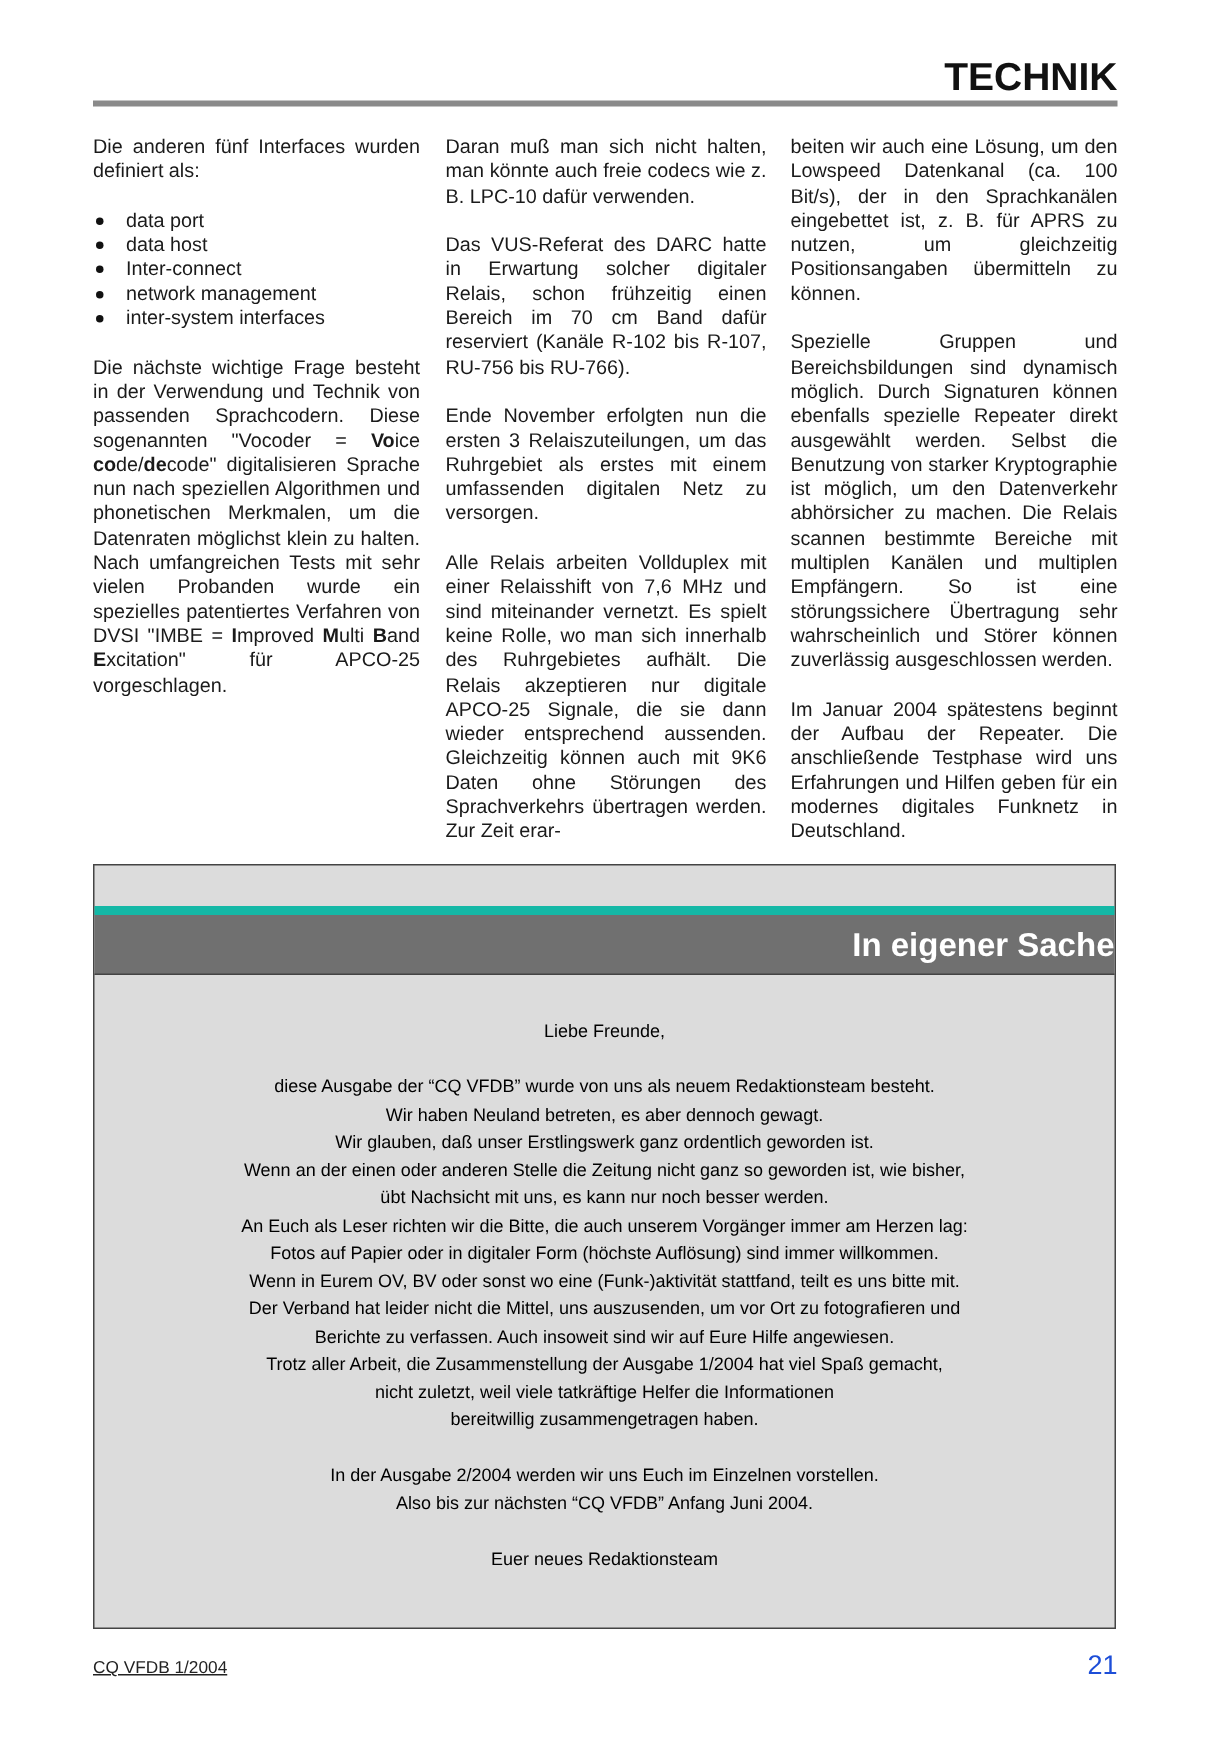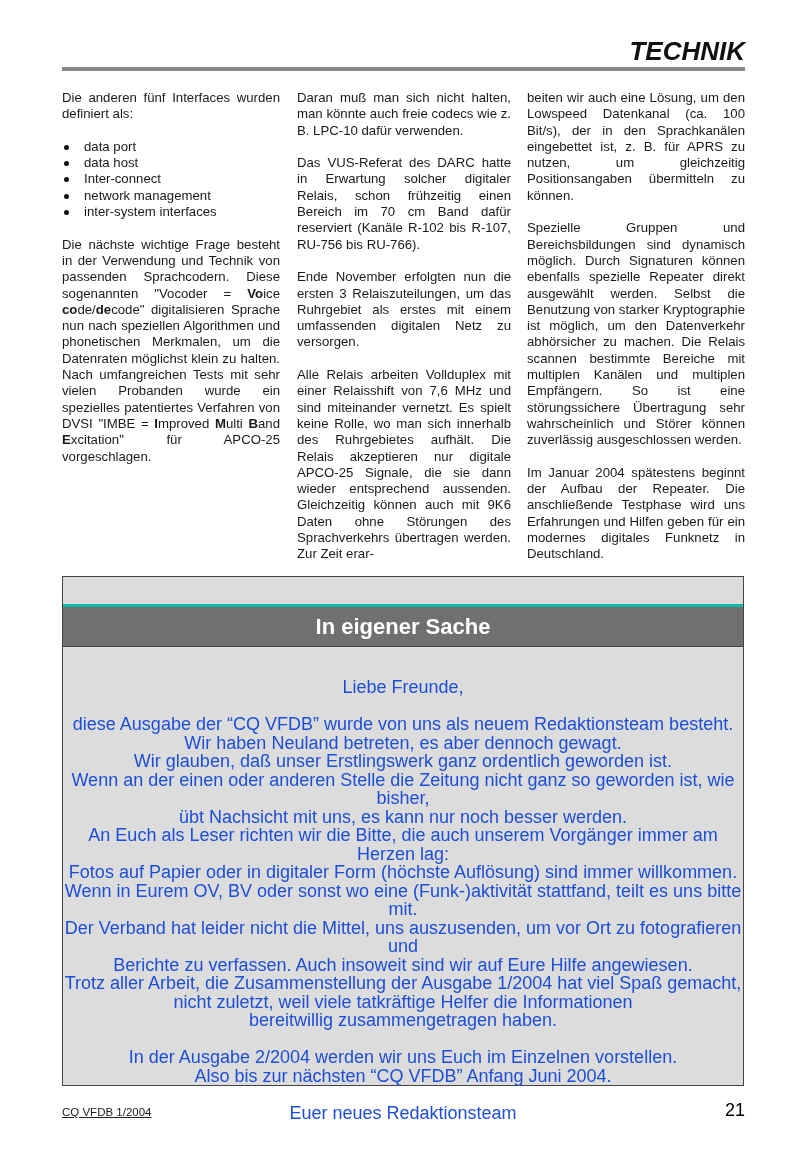--- a/index.html
+++ b/index.html
@@ -4,21 +4,20 @@
 <style>
   html, body { margin: 0; padding: 0; background: #ffffff; }
   body {
     width: 807px; height: 1158px; position: relative; overflow: hidden;
     font-family: "Liberation Sans", sans-serif; color: #1a1a1a;
   }
   .section-title {
     position: absolute; right: 62px; top: 36px;
     font-size: 26px; font-weight: bold; letter-spacing: 0px; color: #111;
     line-height: 30px;
-    font-style: italic;
   }
   .rule {
     position: absolute; left: 62px; width: 683px; top: 67px; height: 4px;
     background: #8a8a8a;
   }
   .col {
     position: absolute; top: 90px; width: 220px;
     font-size: 13.2px; line-height: 16.3px;
   }
   .col1 { left: 62px; width: 218px; }
@@ -34,37 +33,37 @@
   }
   .signature {
     font-style: italic; margin-top: 16px;
   }
   .box {
     position: absolute; left: 62px; top: 576px; width: 680px; height: 508px;
     background: #dcdcdc; border: 1px solid #444;
   }
   .box-band {
     position: absolute; left: 0; right: 0; top: 27px; height: 39px;
-    background: #707070; border-top: 3px solid #14b8a6; border-bottom: 1px solid #444;
-    display: flex; align-items: center; justify-content: center;
+    background: #707070; border-top: 6px solid #14b8a6; border-bottom: 1px solid #444;
+    display: flex; align-items: center; justify-content: flex-end;
   }
   .box-title {
     color: #ffffff; font-size: 22px; font-weight: bold; letter-spacing: 0px;
   }
   .box-body {
     position: absolute; left: 0; right: 0; top: 101px;
-    text-align: center; font-size: 18px; line-height: 18.5px; color: #1d4ed8;
+    text-align: center; font-size: 12px; line-height: 18.5px; color: #000000;
   }
   .box-body .para { margin: 0; }
   .box-body .gap { height: 18.5px; }
   .footer-left {
     position: absolute; left: 62px; top: 1106px; font-size: 11.5px; color: #222; text-decoration: underline;
   }
   .footer-right {
-    position: absolute; right: 62px; top: 1100px; font-size: 18px; color: #000000;
+    position: absolute; right: 62px; top: 1100px; font-size: 18px; color: #1d4ed8;
   }
   b { font-weight: bold; }
 </style>
 </head>
 <body>
 
 <div class="section-title">TECHNIK</div>
 <div class="rule"></div>
 
 <div class="col col1">

